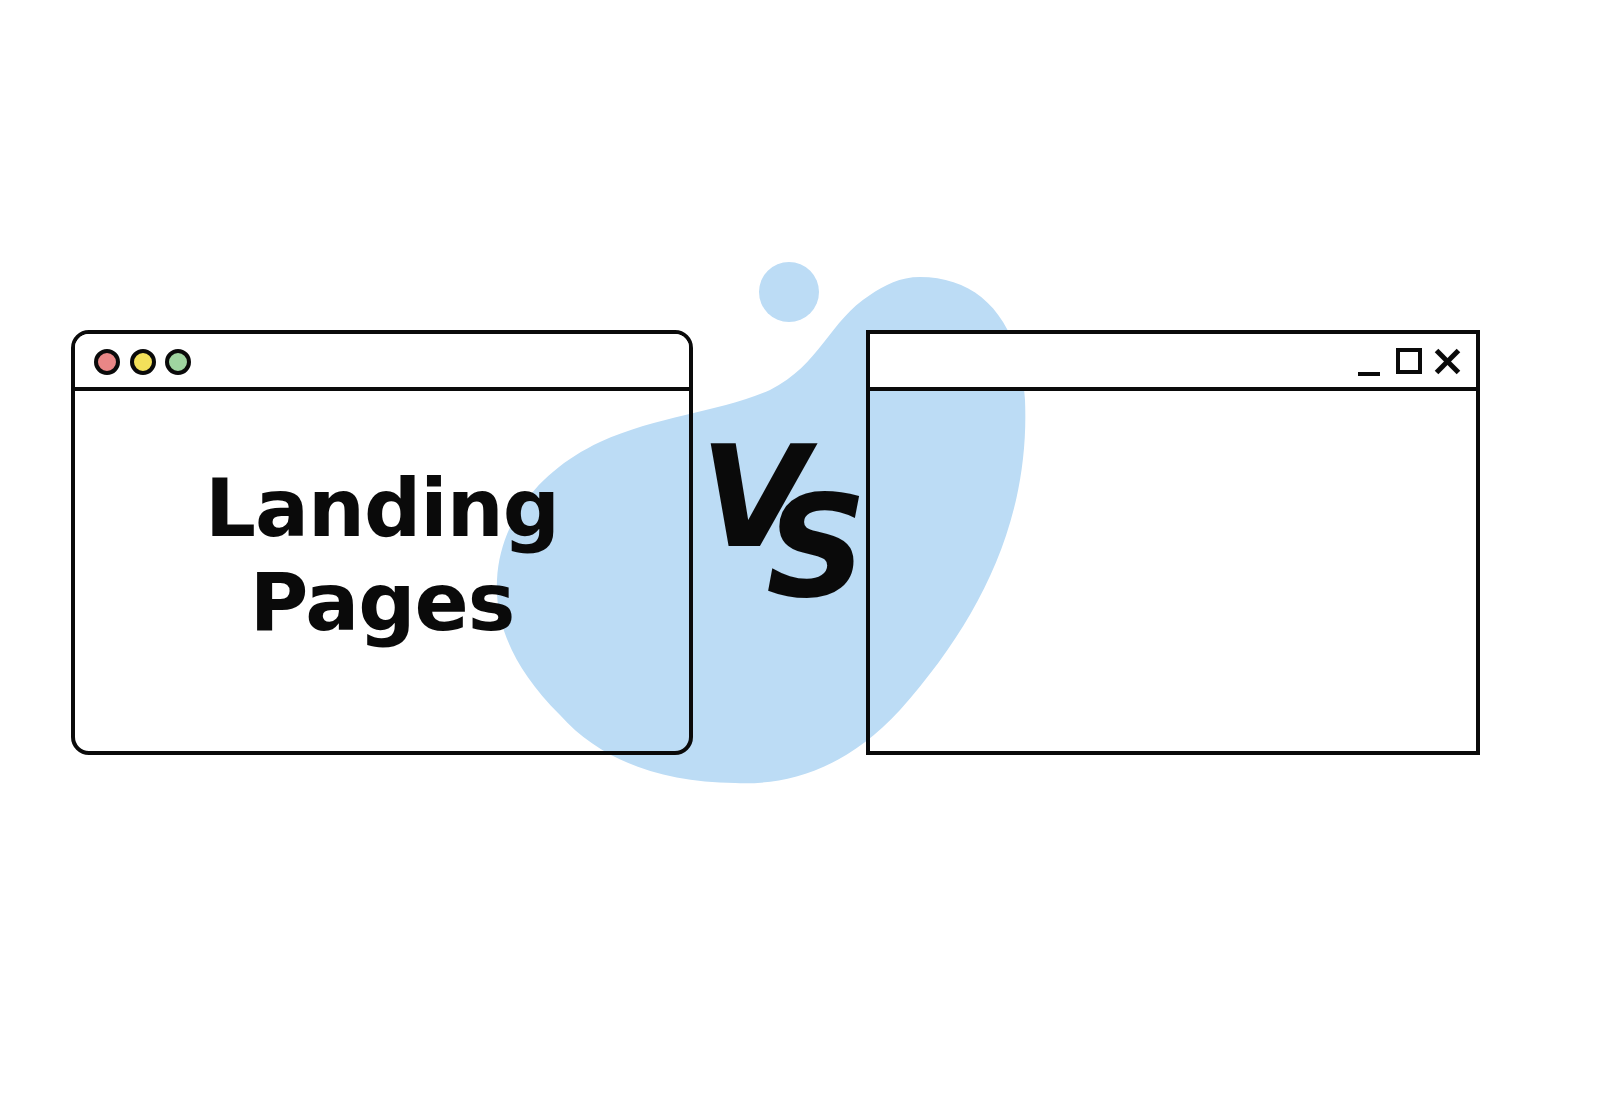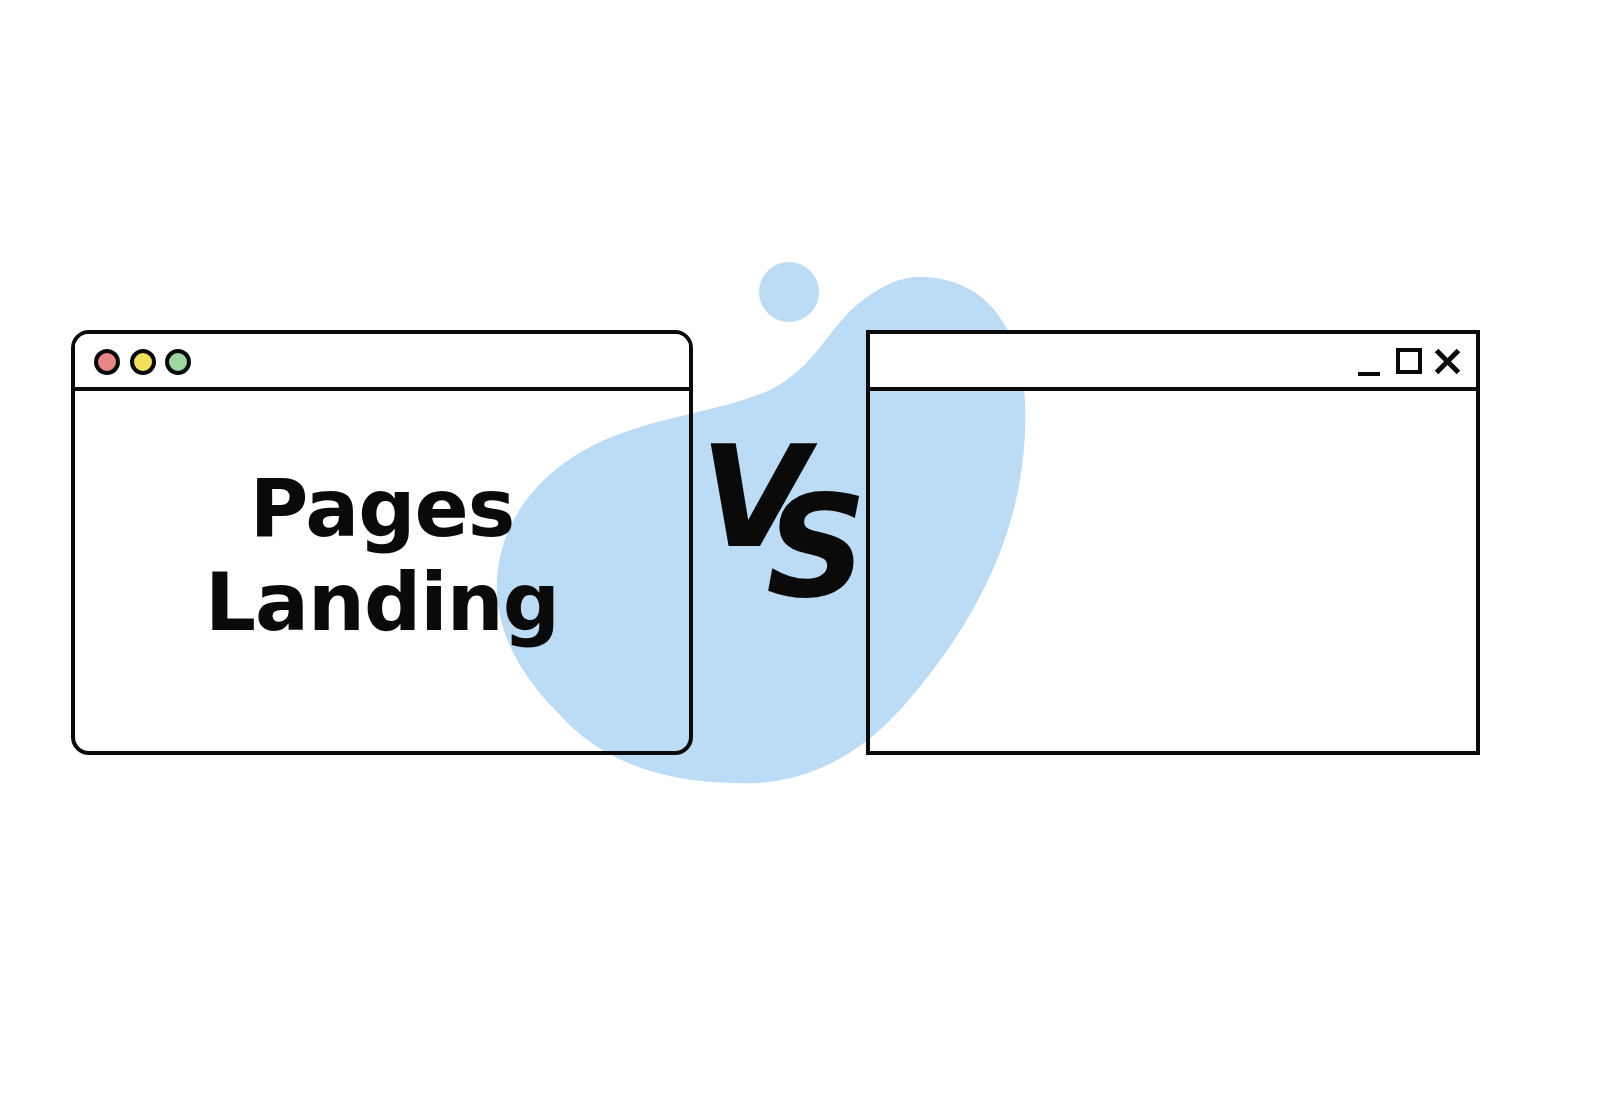--- a/index.html
+++ b/index.html
@@ -41,22 +41,22 @@
        C660,415 720,412 770,390 C820,365 830,320 870,295 C885,285 900,277 920,277 Z"></path>
 </svg>
 
 <div class="window win-left">
   <div class="titlebar">
     <span class="dot" style="left:19px;background:#e98686"></span>
     <span class="dot" style="left:55px;background:#f2e05a"></span>
     <span class="dot" style="left:90px;background:#9fd5a0"></span>
   </div>
   <div class="label">
+    <div>Landing</div>
     <div>Pages</div>
-    <div>Landing</div>
   </div>
 </div>
 
 <div class="vs vs-v">V</div>
 <div class="vs vs-s">S</div>
 
 <div class="window win-right">
   <div class="titlebar">
     <span class="ctrl ctrl-min"></span>
     <span class="ctrl ctrl-max"></span>

